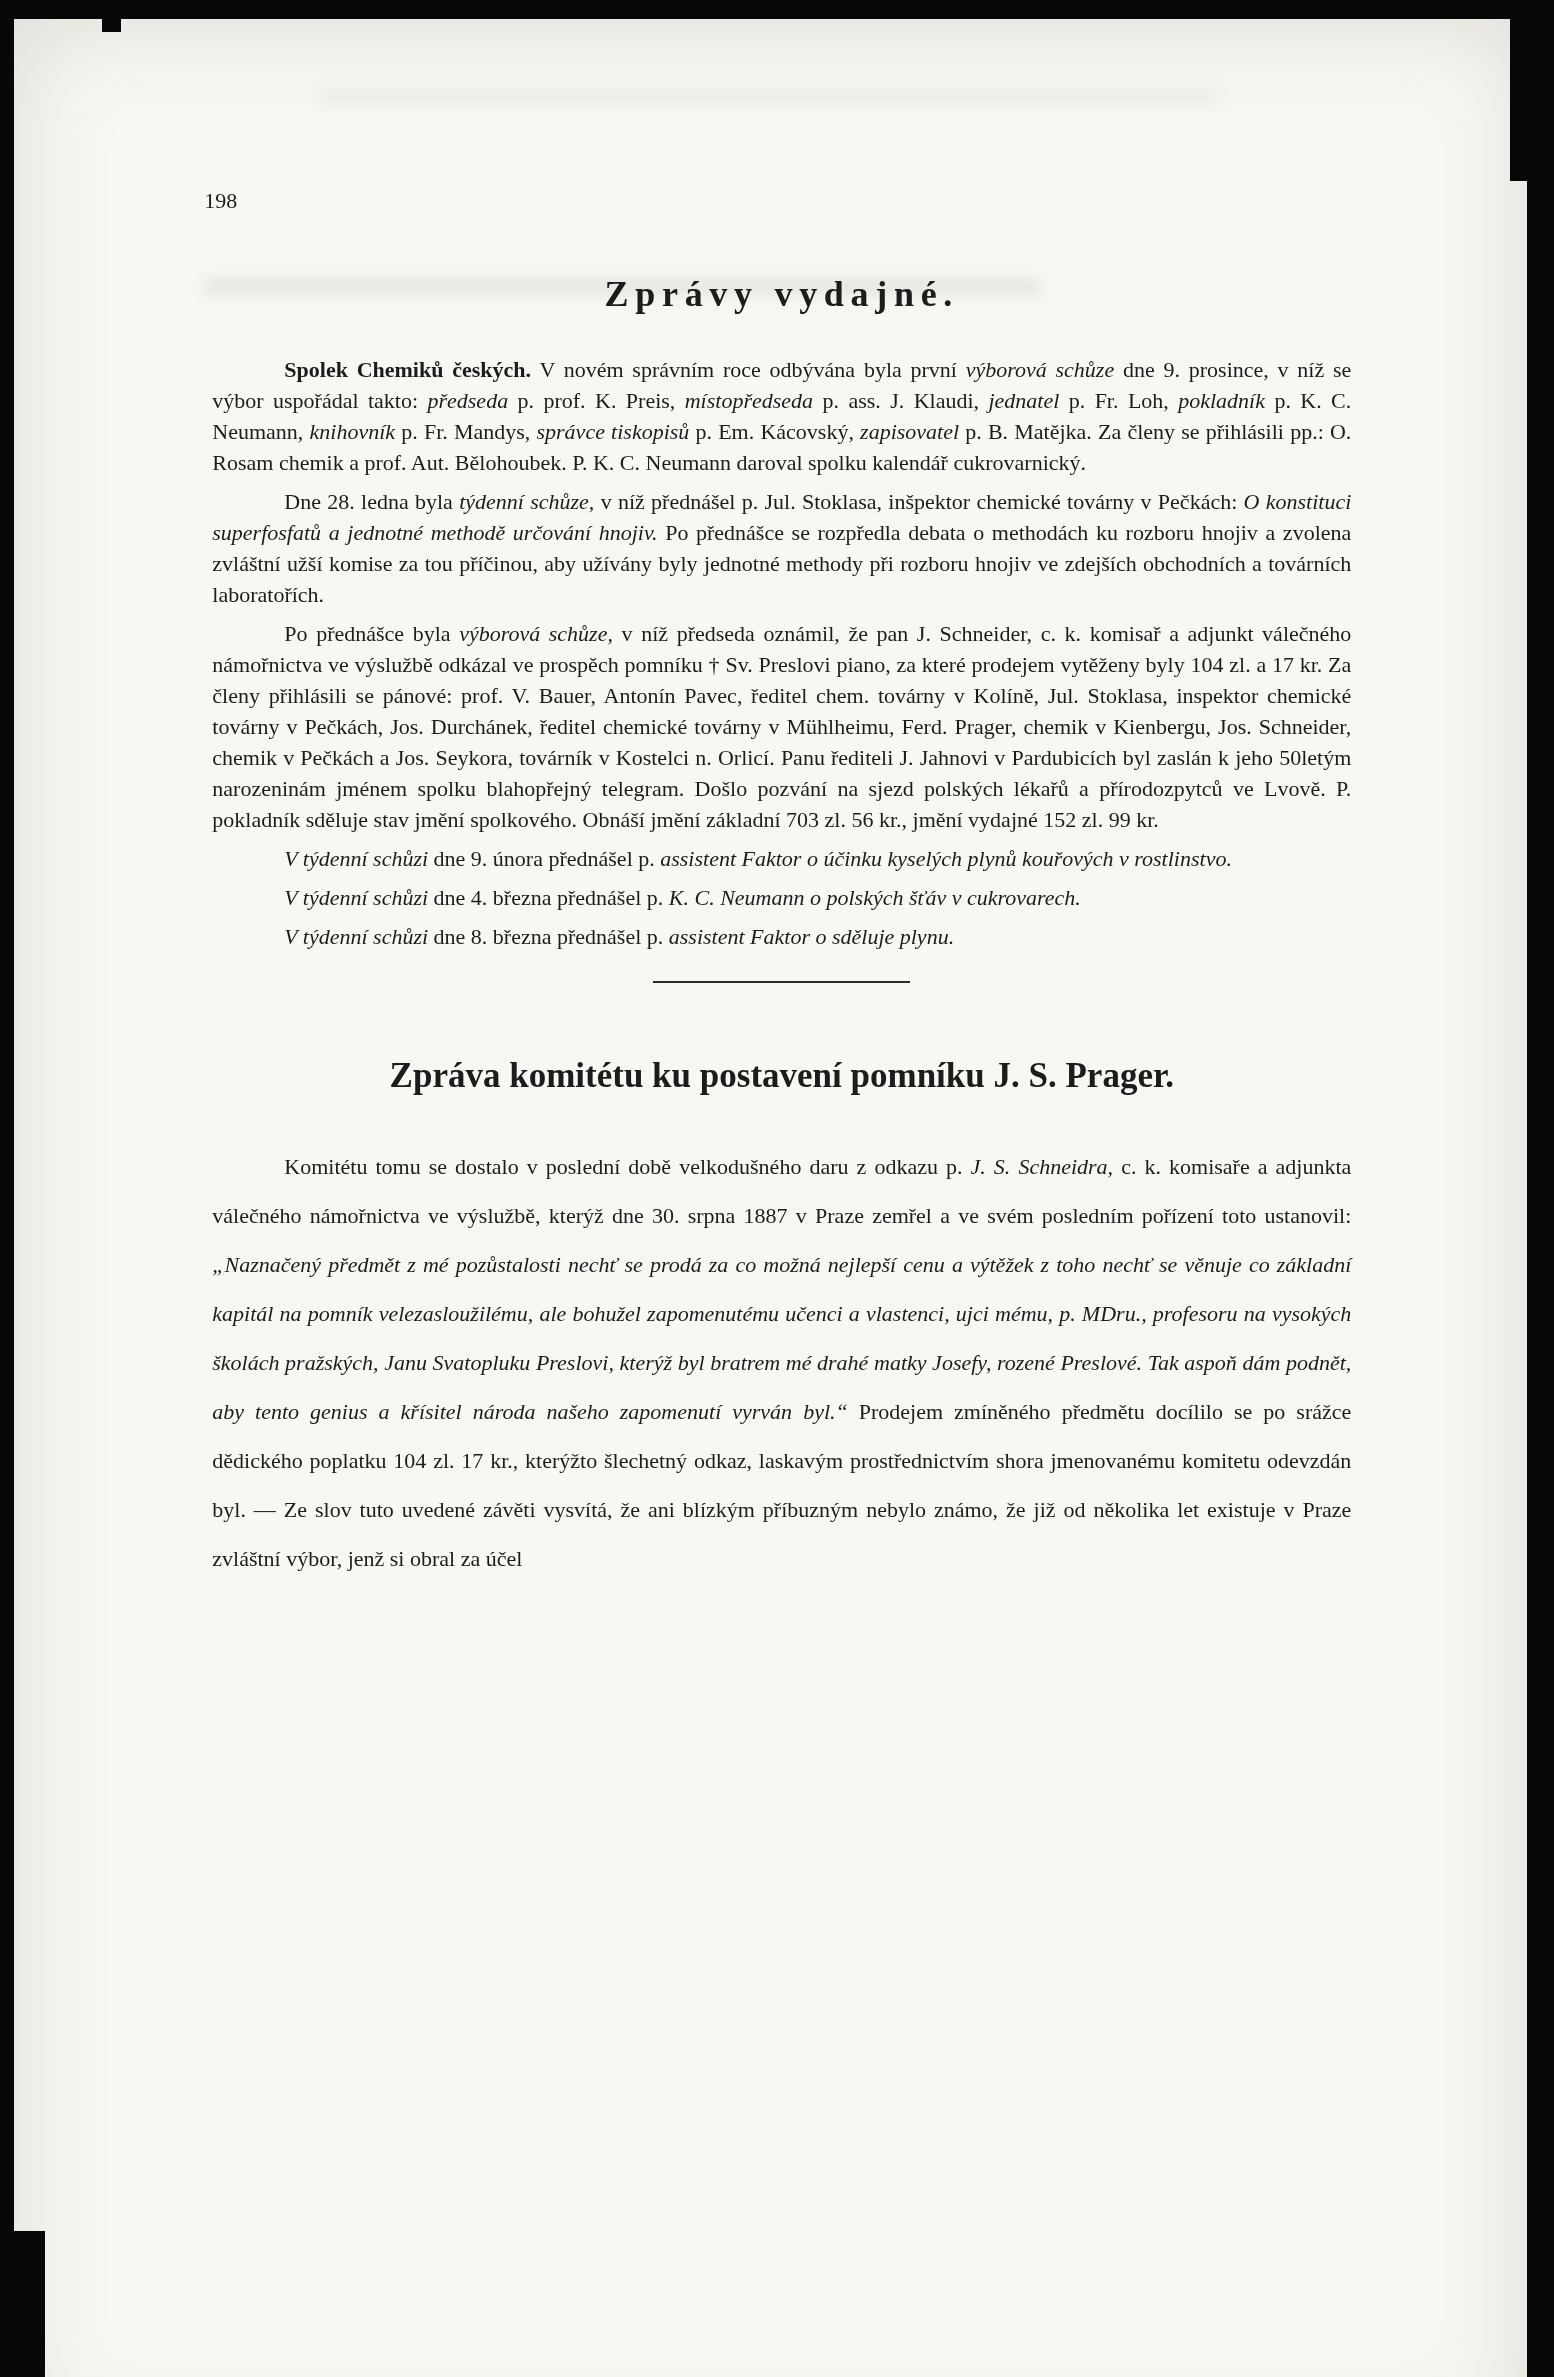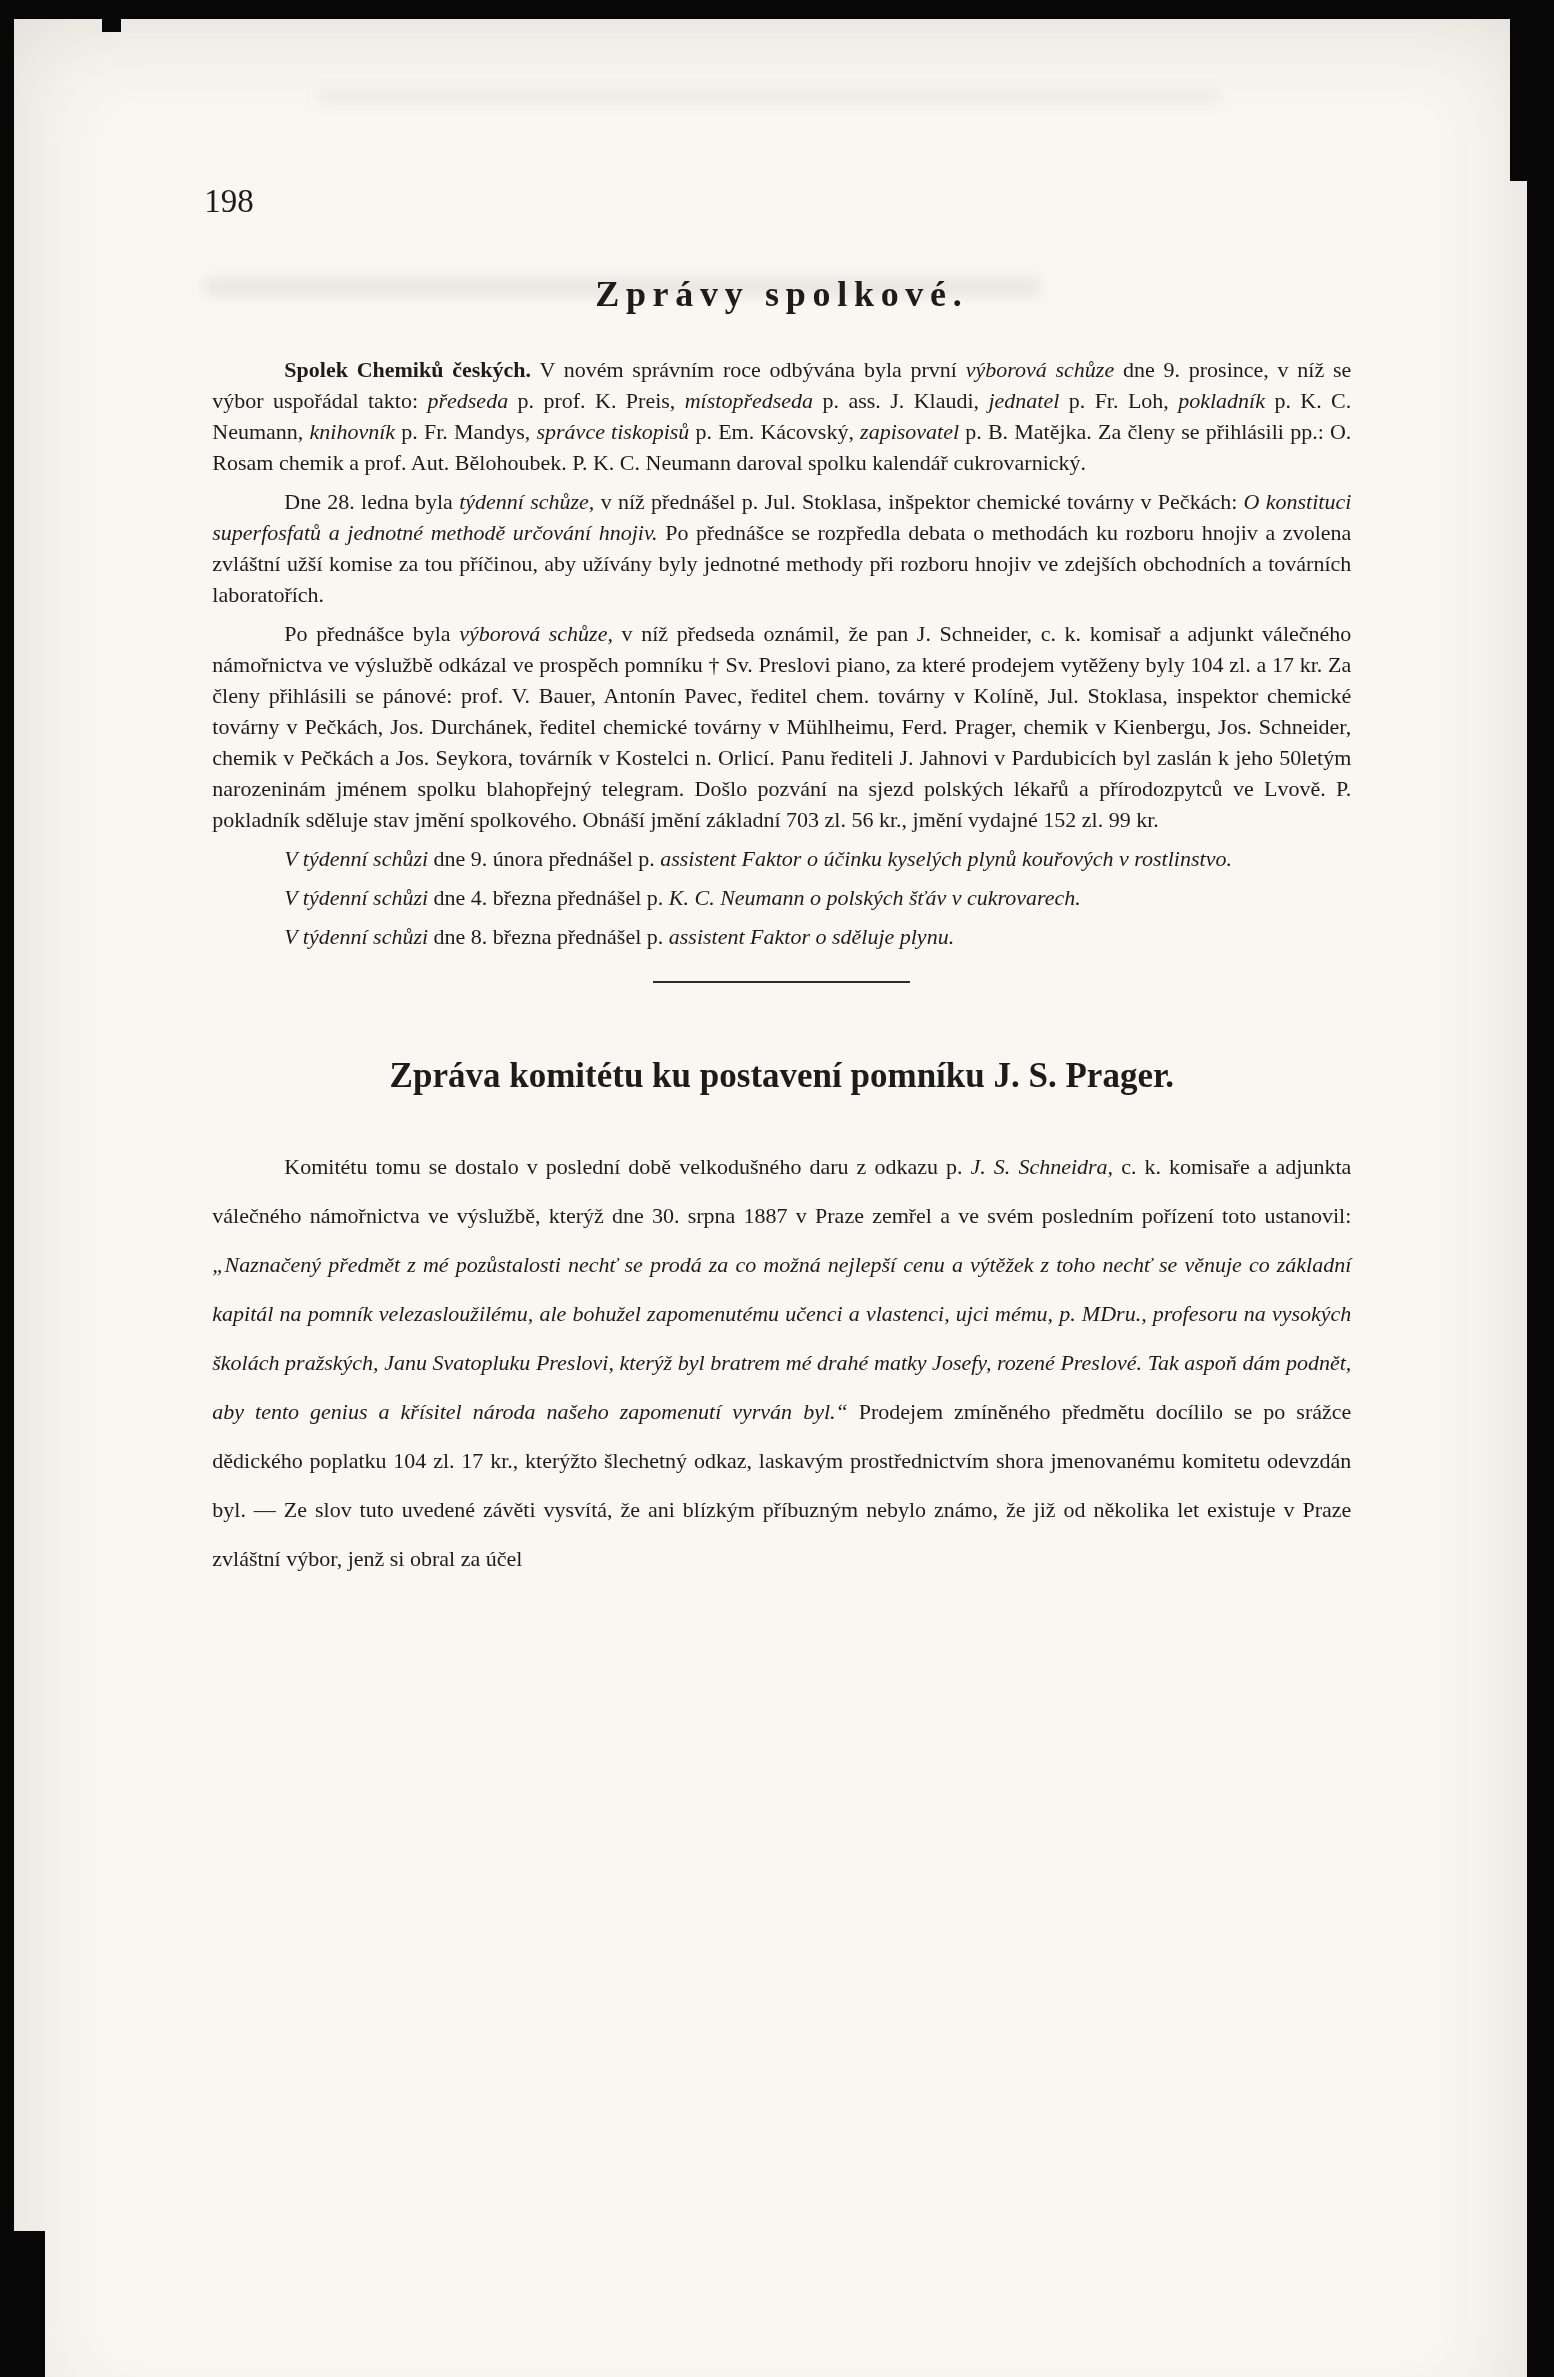--- a/index.html
+++ b/index.html
@@ -33,21 +33,21 @@
   .artifact-top-blob{left:102px;top:0;width:19px;height:32px;}
   .artifact-right-band{right:0;top:0;width:44px;height:181px;}
   .artifact-left-bottom{left:0;bottom:0;width:45px;height:247px;}
   .content{
     position:absolute;
     left:190px;top:0;width:1155px;
     color:var(--ink);
   }
   .page-number{
     padding-top:165px;
-    font-size:33px;line-height:34px;
+    font-size:22px;line-height:34px;
   }
   h1.main-heading{
     margin:55px 0 39px;
     text-align:center;
     font-size:36px;line-height:42px;
     font-weight:bold;
     letter-spacing:6.7px;
   }
   p.para{
     margin:8px;
@@ -76,21 +76,21 @@
 
 <div class="scan">
   <div class="page">
     <div class="smudge smudge-1"></div>
     <div class="smudge smudge-2"></div>
 
     <div class="content">
       <div class="page-number">198</div>
 
       <div class="a1">
-        <h1 class="main-heading">Zprávy spolkové.</h1>
+        <h1 class="main-heading">Zprávy vydajné.</h1>
         <p class="para"><span class="bd">Spolek Chemiků českých.</span><span> V novém správním roce odbývána byla první </span><span class="it">výborová schůze</span><span> dne 9. prosince, v níž se výbor uspořádal takto: </span><span class="it">předseda</span><span> p. prof. K. Preis, </span><span class="it">místopředseda</span><span> p. ass. J. Klaudi, </span><span class="it">jednatel</span><span> p. Fr. Loh, </span><span class="it">pokladník</span><span> p. K. C. Neumann, </span><span class="it">knihovník</span><span> p. Fr. Mandys, </span><span class="it">správce tiskopisů</span><span> p. Em. Kácovský, </span><span class="it">zapisovatel</span><span> p. B. Matějka. Za členy se přihlásili pp.: O. Rosam chemik a prof. Aut. Bělohoubek. P. K. C. Neumann daroval spolku kalendář cukrovarnický.</span></p>
         <p class="para"><span>Dne 28. ledna byla </span><span class="it">týdenní schůze,</span><span> v níž přednášel p. Jul. Stoklasa, inšpektor chemické továrny v Pečkách: </span><span class="it">O konstituci superfosfatů a jednotné methodě určování hnojiv.</span><span> Po přednášce se rozpředla debata o methodách ku rozboru hnojiv a zvolena zvláštní užší komise za tou příčinou, aby užívány byly jednotné methody při rozboru hnojiv ve zdejších obchodních a továrních laboratořích.</span></p>
         <p class="para"><span>Po přednášce byla </span><span class="it">výborová schůze,</span><span> v níž předseda oznámil, že pan J. Schneider, c. k. komisař a adjunkt válečného námořnictva ve výslužbě odkázal ve prospěch pomníku † Sv. Preslovi piano, za které prodejem vytěženy byly 104 zl. a 17 kr. Za členy přihlásili se pánové: prof. V. Bauer, Antonín Pavec, ředitel chem. továrny v Kolíně, Jul. Stoklasa, inspektor chemické továrny v Pečkách, Jos. Durchánek, ředitel chemické továrny v Mühlheimu, Ferd. Prager, chemik v Kienbergu, Jos. Schneider, chemik v Pečkách a Jos. Seykora, továrník v Kostelci n. Orlicí. Panu řediteli J. Jahnovi v Pardubicích byl zaslán k jeho 50letým narozeninám jménem spolku blahopřejný telegram. Došlo pozvání na sjezd polských lékařů a přírodozpytců ve Lvově. P. pokladník sděluje stav jmění spolkového. Obnáší jmění základní 703 zl. 56 kr., jmění vydajné 152 zl. 99 kr.</span></p>
         <p class="para"><span class="it">V týdenní schůzi</span><span> dne 9. února přednášel p. </span><span class="it">assistent Faktor o účinku kyselých plynů kouřových v rostlinstvo.</span></p>
         <p class="para"><span class="it">V týdenní schůzi</span><span> dne 4. března přednášel p. </span><span class="it">K. C. Neumann o polských šťáv v cukrovarech.</span></p>
         <p class="para"><span class="it">V týdenní schůzi</span><span> dne 8. března přednášel p. </span><span class="it">assistent Faktor o sděluje plynu.</span></p>
       </div>
 
       <div class="divider"></div>
 

